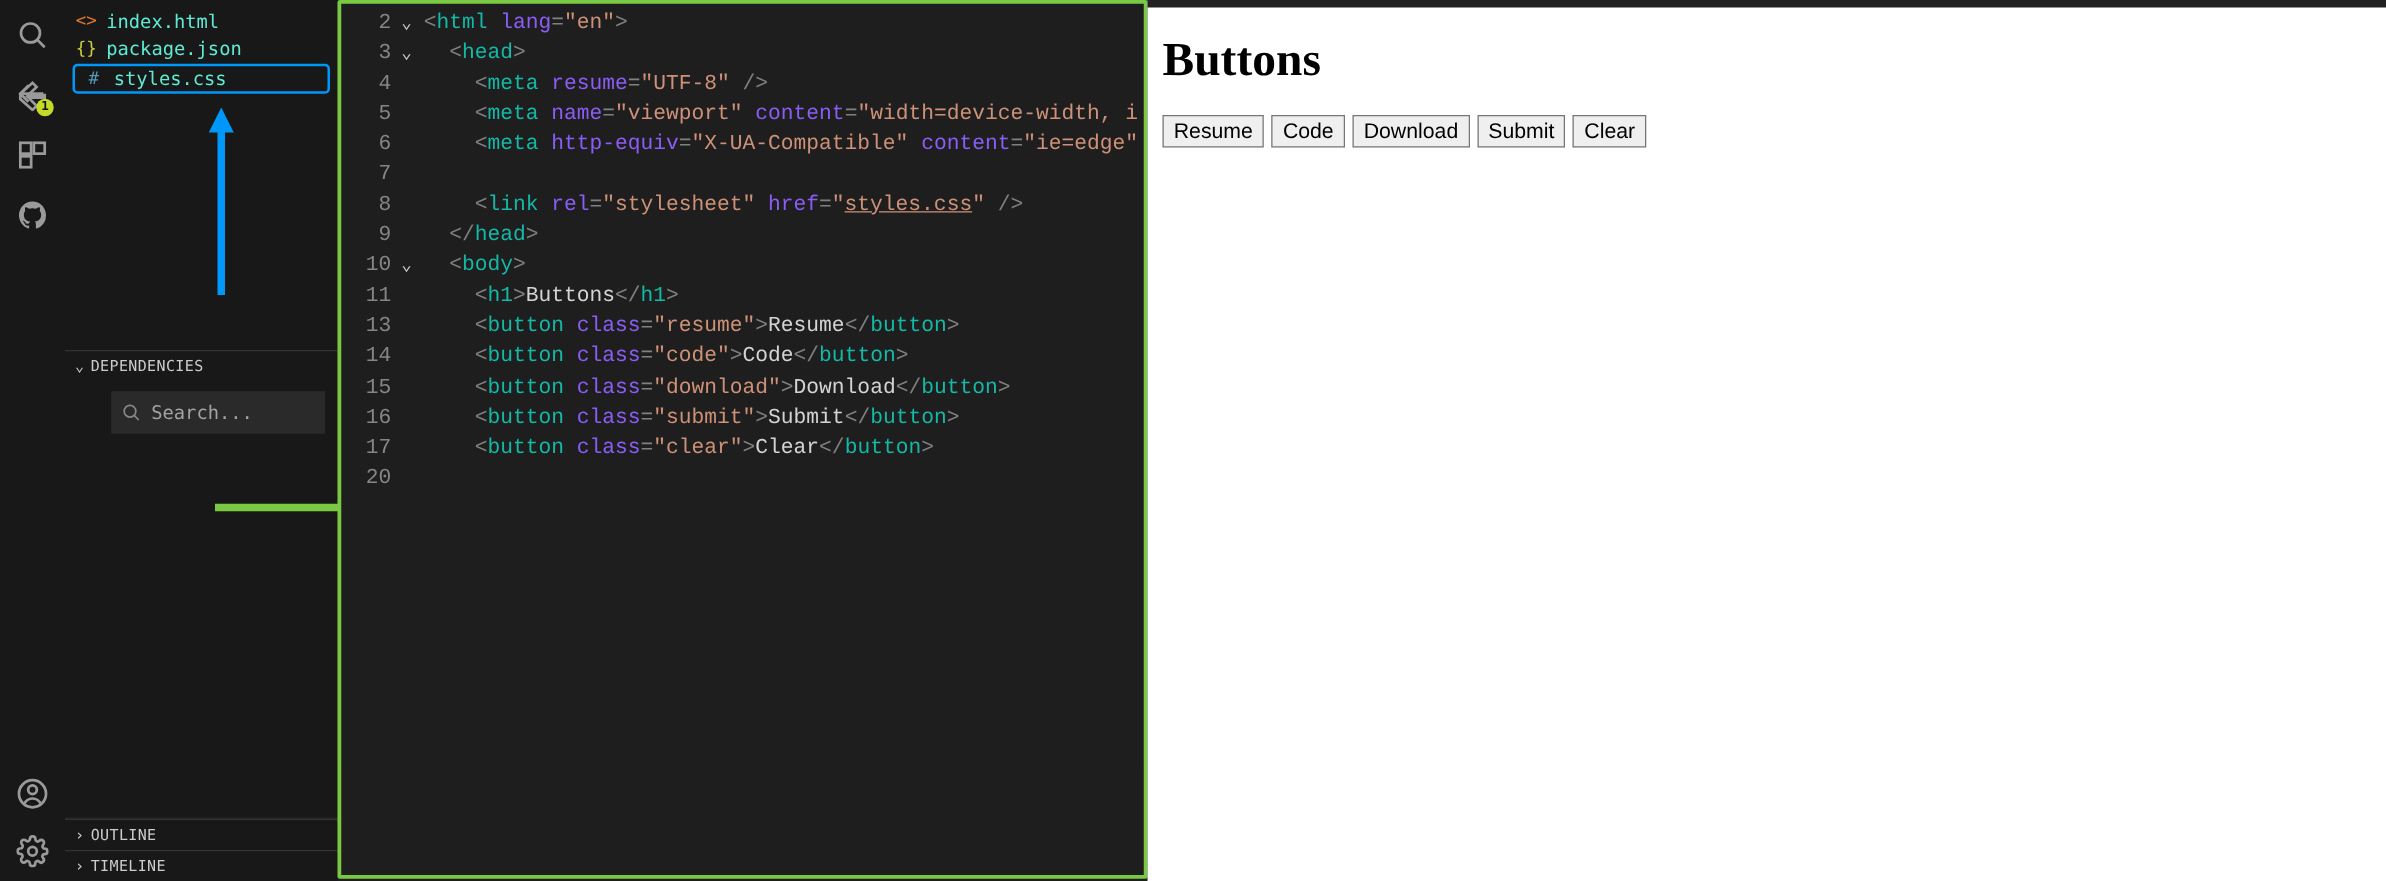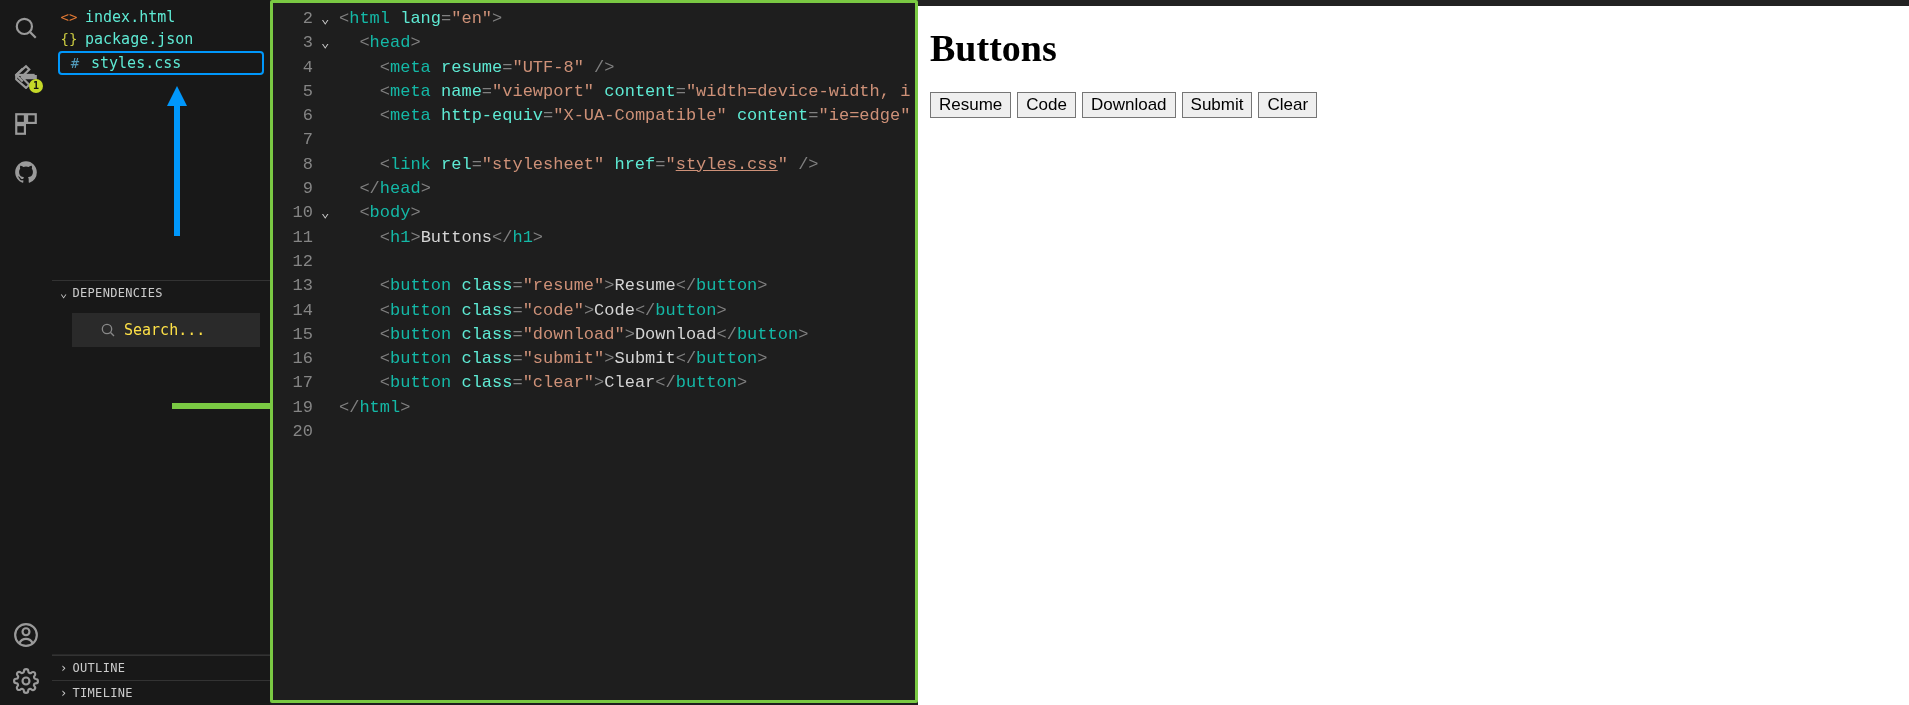--- a/index.html
+++ b/index.html
@@ -71,26 +71,26 @@
   gap: 5px;
   padding: 5px 8px;
   font-size: 12px;
   font-weight: 500;
   letter-spacing: 0.3px;
   color: #cccccc;
 }
 .chevron { font-size: 12px; }
 .search-box {
   background: #2a2a2a;
-  margin: 8px 10px 8px 20px;
-  padding: 8px 28px;
+  margin: 8px 10px 8px 37px;
+  padding: 8px 8px;
   display: flex;
   align-items: center;
   gap: 8px;
-  color: #fde047;
+  color: #a3a3a3;
   font-size: 15px;
 }
 .green-arrow { margin: 40px 0 40px 120px; }
 .sidebar-bottom { margin-top: auto; border-top: 1px solid #282828; }
 .sidebar-bottom .section-header { border-top: 1px solid #333; }
 .editor {
   width: 648px;
   background: #1e1e1e;
   border: 3px solid #7ac943;
   border-radius: 2px;
@@ -100,21 +100,21 @@
   line-height: 24.3px;
   padding: 4px 0 8px 0;
   overflow: hidden;
   flex-shrink: 0;
 }
 .code-line { display: flex; white-space: pre; }
 .line-num { width: 48px; text-align: right; color: #858585; padding-right: 8px; flex-shrink: 0; user-select:none;}
 .fold { width: 18px; color: #cccccc; flex-shrink:0;user-select:none; font-size:14px; line-height:24px;}
 .code { overflow:hidden; }
 .t-tag { color: #14b8a6; }
-.t-attr { color: #5eead4; }
+.t-attr { color: #8b5cf6; }
 .t-str { color: #ce9178; }
 .t-pun { color: #808080; }
 .t-txt { color: #d4d4d4; }
 .underline { text-decoration: underline; }
 .preview {
   flex: 1;
   background: #ffffff;
   color: #000;
   padding: 20px 12px;
   border-top: 6px solid #222;
@@ -237,27 +237,25 @@
     <div class="code-line"><span class="line-num">2</span><span class="fold">⌄</span><span class="code"><span class="t-pun">&lt;</span><span class="t-tag">html</span> <span class="t-attr">lang</span><span class="t-pun">=</span><span class="t-str">"en"</span><span class="t-pun">&gt;</span></span></div>
     <div class="code-line"><span class="line-num">3</span><span class="fold">⌄</span><span class="code">  <span class="t-pun">&lt;</span><span class="t-tag">head</span><span class="t-pun">&gt;</span></span></div>
     <div class="code-line"><span class="line-num">4</span><span class="fold"> </span><span class="code">    <span class="t-pun">&lt;</span><span class="t-tag">meta</span> <span class="t-attr">resume</span><span class="t-pun">=</span><span class="t-str">"UTF-8"</span> <span class="t-pun">/&gt;</span></span></div>
     <div class="code-line"><span class="line-num">5</span><span class="fold"> </span><span class="code">    <span class="t-pun">&lt;</span><span class="t-tag">meta</span> <span class="t-attr">name</span><span class="t-pun">=</span><span class="t-str">"viewport"</span> <span class="t-attr">content</span><span class="t-pun">=</span><span class="t-str">"width=device-width, i</span></span></div>
     <div class="code-line"><span class="line-num">6</span><span class="fold"> </span><span class="code">    <span class="t-pun">&lt;</span><span class="t-tag">meta</span> <span class="t-attr">http-equiv</span><span class="t-pun">=</span><span class="t-str">"X-UA-Compatible"</span> <span class="t-attr">content</span><span class="t-pun">=</span><span class="t-str">"ie=edge"</span></span></div>
     <div class="code-line"><span class="line-num">7</span><span class="fold"> </span></div>
     <div class="code-line"><span class="line-num">8</span><span class="fold"> </span><span class="code">    <span class="t-pun">&lt;</span><span class="t-tag">link</span> <span class="t-attr">rel</span><span class="t-pun">=</span><span class="t-str">"stylesheet"</span> <span class="t-attr">href</span><span class="t-pun">=</span><span class="t-str">"<span class="underline">styles.css</span>"</span> <span class="t-pun">/&gt;</span></span></div>
     <div class="code-line"><span class="line-num">9</span><span class="fold"> </span><span class="code">  <span class="t-pun">&lt;/</span><span class="t-tag">head</span><span class="t-pun">&gt;</span></span></div>
     <div class="code-line"><span class="line-num">10</span><span class="fold">⌄</span><span class="code">  <span class="t-pun">&lt;</span><span class="t-tag">body</span><span class="t-pun">&gt;</span></span></div>
     <div class="code-line"><span class="line-num">11</span><span class="fold"> </span><span class="code">    <span class="t-pun">&lt;</span><span class="t-tag">h1</span><span class="t-pun">&gt;</span><span class="t-txt">Buttons</span><span class="t-pun">&lt;/</span><span class="t-tag">h1</span><span class="t-pun">&gt;</span></span></div>
-    <div class="code-line"><span class="line-num">12</span><span class="fold"> </span><span class="code"></span></div>
     <div class="code-line"><span class="line-num">13</span><span class="fold"> </span><span class="code">    <span class="t-pun">&lt;</span><span class="t-tag">button</span> <span class="t-attr">class</span><span class="t-pun">=</span><span class="t-str">"resume"</span><span class="t-pun">&gt;</span><span class="t-txt">Resume</span><span class="t-pun">&lt;/</span><span class="t-tag">button</span><span class="t-pun">&gt;</span></span></div>
     <div class="code-line"><span class="line-num">14</span><span class="fold"> </span><span class="code">    <span class="t-pun">&lt;</span><span class="t-tag">button</span> <span class="t-attr">class</span><span class="t-pun">=</span><span class="t-str">"code"</span><span class="t-pun">&gt;</span><span class="t-txt">Code</span><span class="t-pun">&lt;/</span><span class="t-tag">button</span><span class="t-pun">&gt;</span></span></div>
     <div class="code-line"><span class="line-num">15</span><span class="fold"> </span><span class="code">    <span class="t-pun">&lt;</span><span class="t-tag">button</span> <span class="t-attr">class</span><span class="t-pun">=</span><span class="t-str">"download"</span><span class="t-pun">&gt;</span><span class="t-txt">Download</span><span class="t-pun">&lt;/</span><span class="t-tag">button</span><span class="t-pun">&gt;</span></span></div>
     <div class="code-line"><span class="line-num">16</span><span class="fold"> </span><span class="code">    <span class="t-pun">&lt;</span><span class="t-tag">button</span> <span class="t-attr">class</span><span class="t-pun">=</span><span class="t-str">"submit"</span><span class="t-pun">&gt;</span><span class="t-txt">Submit</span><span class="t-pun">&lt;/</span><span class="t-tag">button</span><span class="t-pun">&gt;</span></span></div>
     <div class="code-line"><span class="line-num">17</span><span class="fold"> </span><span class="code">    <span class="t-pun">&lt;</span><span class="t-tag">button</span> <span class="t-attr">class</span><span class="t-pun">=</span><span class="t-str">"clear"</span><span class="t-pun">&gt;</span><span class="t-txt">Clear</span><span class="t-pun">&lt;/</span><span class="t-tag">button</span><span class="t-pun">&gt;</span></span></div>
-    <div class="code-line"><span class="line-num">19</span><span class="fold"> </span><span class="code"><span class="t-pun">&lt;/</span><span class="t-tag">html</span><span class="t-pun">&gt;</span></span></div>
     <div class="code-line"><span class="line-num">20</span><span class="fold"> </span><span class="code"></span></div>
   </div>
 
 <div class="preview">
   <h1>Buttons</h1>
   <div class="preview-btns" id="preview-btns">
       <button class="preview-btn">Resume</button>
       <button class="preview-btn">Code</button>
       <button class="preview-btn">Download</button>
       <button class="preview-btn">Submit</button>

